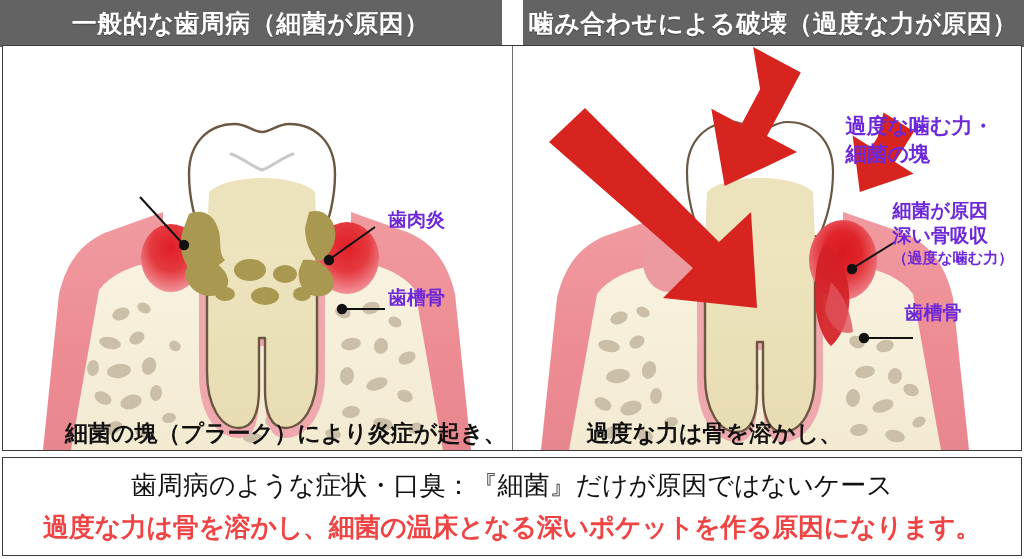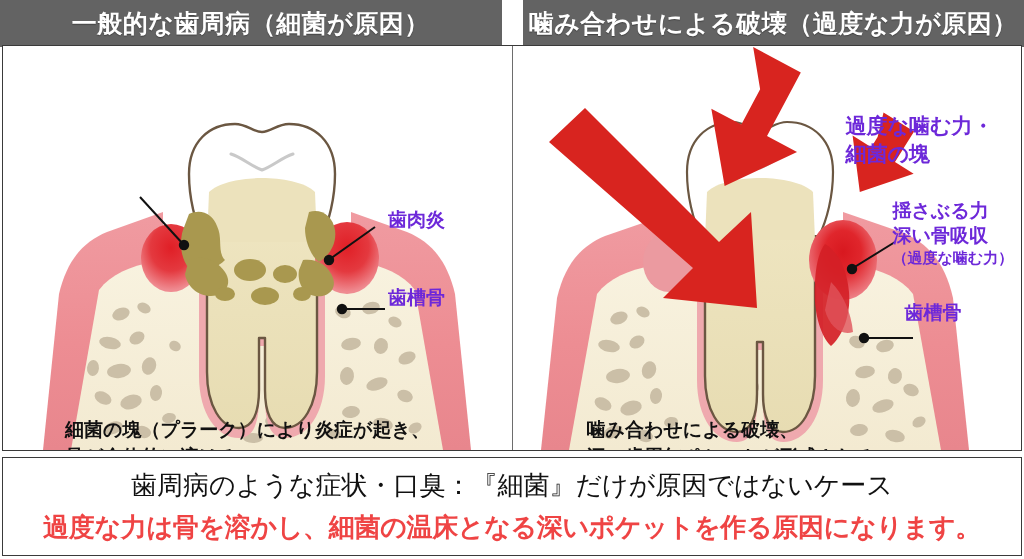--- a/index.html
+++ b/index.html
@@ -32,21 +32,21 @@
   
   .banner{
     position:absolute;left:2px;top:457px;width:1020px;height:99px;
     border:1px solid #3a3a3a;box-sizing:border-box;background:#fff;
     display:flex;flex-direction:column;align-items:center;justify-content:center;
   }
   .banner .l1{font-size:26px;font-weight:normal;color:#111;letter-spacing:0px;margin-bottom:7px;}
   .banner .l2{font-size:26px;font-weight:bold;color:#ef4444;letter-spacing:-0.3px;}
 
   
-  .caption{position:absolute;font-size:19px;font-weight:bold;color:#111;line-height:1.42;}
+  .caption{position:absolute;font-size:23px;font-weight:bold;color:#111;line-height:1.42;}
   .caption.lp{left:62px;top:371px;}
   .caption.rp{left:74px;top:371px;}
 
   
   .lbl{position:absolute;font-size:19px;font-weight:bold;color:#6d28d9;line-height:1.3;white-space:nowrap;}
   .lbl .sub{font-size:15px;display:block;}
   .lbl.big{font-size:21px;line-height:1.32;}
 
   svg{display:block;}
   .art{position:absolute;left:0;top:0;}
@@ -295,29 +295,29 @@
           <circle cx="351" cy="292" r="4.2"></circle>
         </g>
       </svg>
 
       <div class="lbl big" style="left:333px;top:66px;">
         <div>過度な噛む力・</div>
         <div>細菌の塊</div>
       </div>
 
       <div class="lbl" style="left:380px;top:153px;">
-        <div>揺さぶる力</div>
+        <div>細菌が原因</div>
         <div>深い骨吸収</div>
         <span class="sub">（過度な噛む力）</span>
       </div>
 
       <div class="lbl" style="left:392px;top:255px;">歯槽骨</div>
 
       <div class="caption rp">
-        <div>噛み合わせによる破壊、</div>
+        <div>過度な力は骨を溶かし、</div>
         <div>深い歯周年ポケットが形成される。</div>
       </div>
     </div>
   </div>
 
   <div class="banner">
     <div class="l1">歯周病のような症状・口臭：『細菌』だけが原因ではないケース</div>
     <div class="l2">過度な力は骨を溶かし、細菌の温床となる深いポケットを作る原因になります。</div>
   </div>
 

